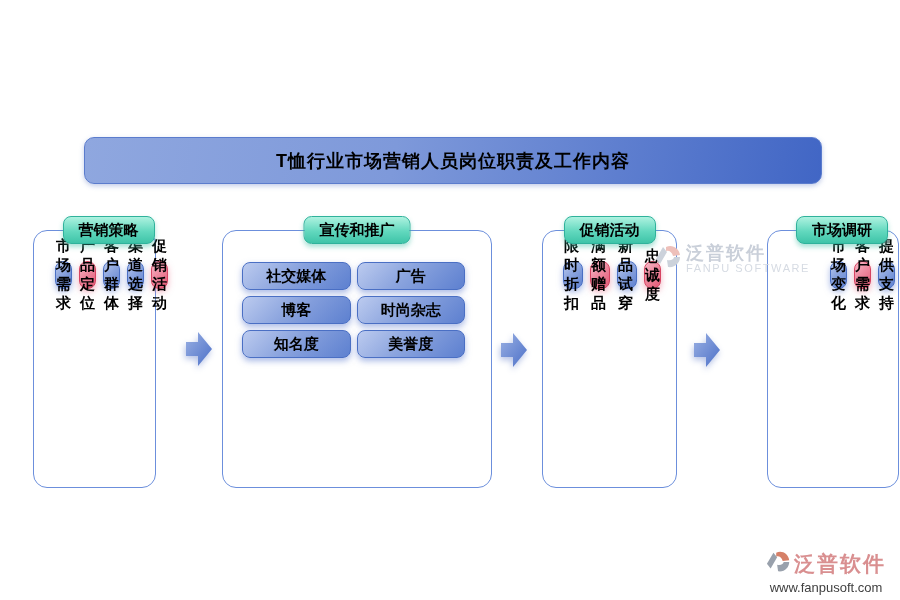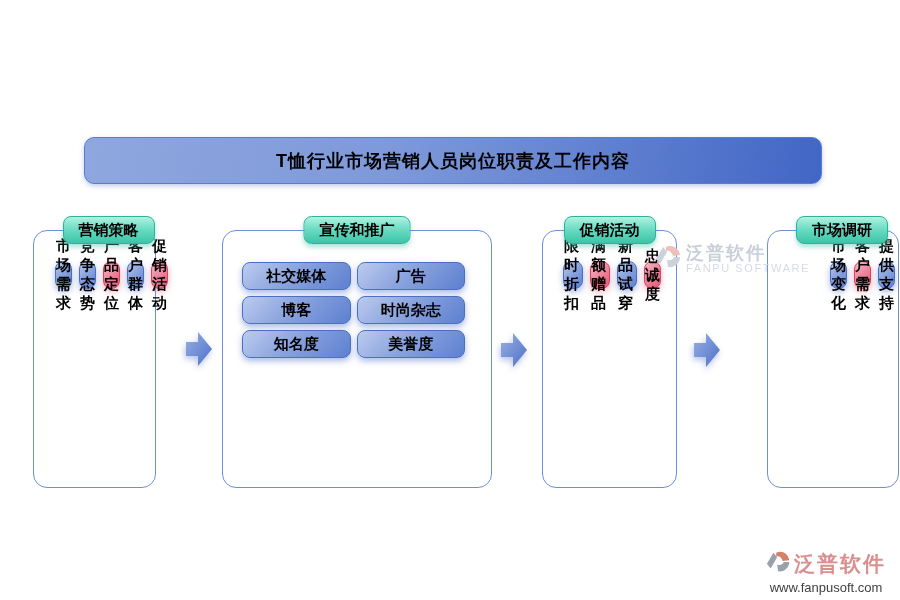--- a/index.html
+++ b/index.html
@@ -146,23 +146,23 @@
       </linearGradient>
     </defs>
   </svg>
 
   <div class="banner">T恤行业市场营销人员岗位职责及工作内容</div>
 
   <div class="panel panel-1">
     <div class="tab tab-right">营销策略</div>
     <div class="items">
       <div class="item" data-color="blue">市场需求</div>
-      <div class="item" data-color="blue">竞争态势</div>
       <div class="item" data-color="red">产品定位</div>
       <div class="item" data-color="blue">客户群体</div>
+      <div class="item" data-color="blue">渠道选择</div>
       <div class="item" data-color="red">促销活动</div>
     </div>
   </div>
 
   <div class="arrow arrow-1">
     <svg width="27" height="38" viewBox="0 0 27 38">
       <polygon points="0,12 12,12 12,2 26,19 12,36 12,26 0,26" fill="url(#arrowGrad)"></polygon>
     </svg>
   </div>
 

